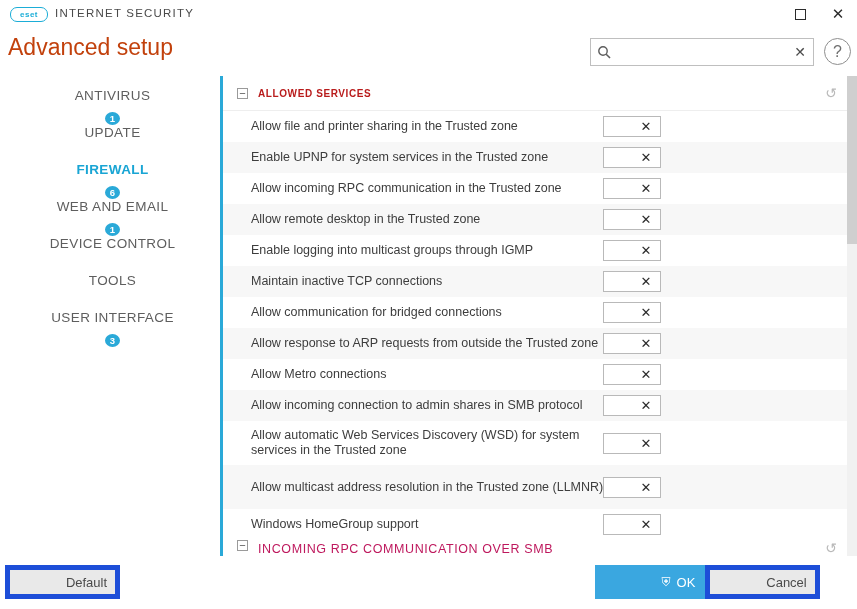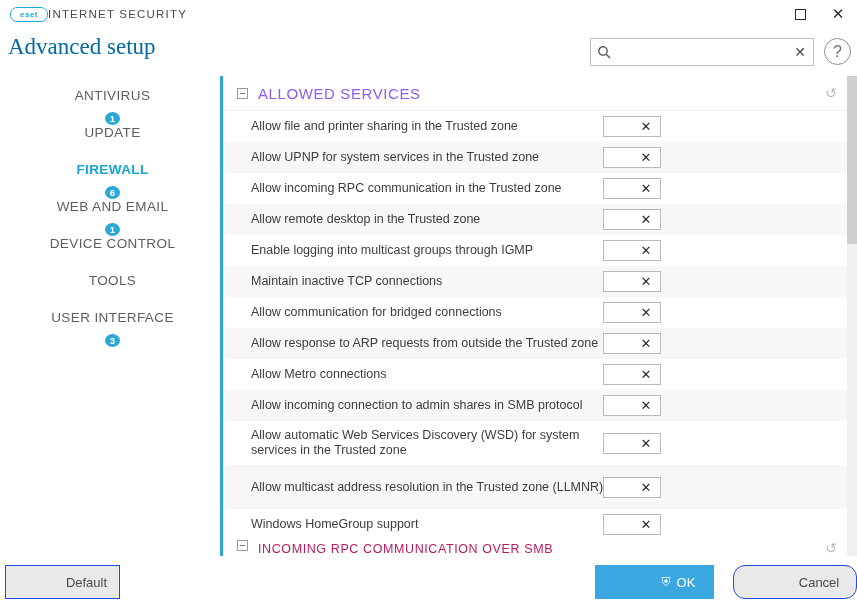--- a/index.html
+++ b/index.html
@@ -26,22 +26,22 @@
   
   .titlebar {
     height: 28px;
     background: #ffffff;
     display: flex;
     align-items: center;
     position: relative;
   }
   .brand {
     display: flex;
-    align-items: center;
     padding-left: 10px;
+    gap: 7px;
   }
   .eset-logo {
     width: 38px;
     height: 15px;
     border: 1px solid #1badd7;
     border-radius: 7px;
     color: #1badd7;
     font-size: 8px;
     font-weight: bold;
     letter-spacing: 0.5px;
@@ -82,23 +82,22 @@
   
   .headerrow {
     height: 48px;
     position: relative;
   }
   .page-title {
     position: absolute;
     left: 8px;
     top: 6px;
     font-size: 23px;
-    color: #0369a1;
+    color: #c2410c;
     font-weight: normal;
-    font-family: Liberation Serif, serif;
   }
   .searchbox {
     position: absolute;
     left: 590px;
     top: 10px;
     width: 224px;
     height: 28px;
     border: 1px solid #bfbfbf;
     background: #ffffff;
     box-sizing: border-box;
@@ -223,24 +222,24 @@
     display: flex;
     align-items: center;
     justify-content: center;
     font-size: 11px;
     line-height: 9px;
     color: #555;
     box-sizing: border-box;
     cursor: default;
   }
   .section-title {
-    font-size: 15px;
-    color: #8b5cf6;
+    font-size: 10px;
+    color: #b91c1c;
     letter-spacing: 0.6px;
-    font-weight: normal;
+    font-weight: bold;
   }
   .revert-icon {
     position: absolute;
     right: 10px;
     color: #b9b9b9;
     font-size: 14px;
     cursor: default;
   }
   .row {
     min-height: 31px;
@@ -322,21 +321,21 @@
     position: absolute;
     left: 0;
     right: 0;
     bottom: 0;
     height: 53px;
     background: #ffffff;
   }
   .btn {
     position: absolute;
     height: 34px;
-    border: 1px solid #1d4ed8;
+    border: 5px solid #1d4ed8;
     background: #e9e9e9;
     color: #4a4a4a;
     font-size: 13px;
     font-family: "Liberation Sans", sans-serif;
     display: flex;
     align-items: center;
     justify-content: center;
     box-sizing: border-box;
     cursor: default;
     padding-left: 48px;
@@ -349,24 +348,23 @@
   #btn-ok {
     left: 595px;
     top: 9px;
     width: 119px;
     background: #3aa7e0;
     border-color: #3aa7e0;
     color: #ffffff;
     gap: 6px;
   }
   #btn-cancel {
-    left: 733px;
+    left: 705px;
     top: 9px;
-    width: 124px;
-    border-radius: 12px;
+    width: 115px;
   }
   .shield-glyph {
     font-size: 12px;
   }
 </style>
 </head>
 <body>
 
 <div class="app">
 
@@ -441,21 +439,21 @@
           <span class="revert-icon">↺</span>
         </div>
 
         <div class="row">
           <span class="row-label">Allow file and printer sharing in the Trusted zone</span>
           <span class="toggle">
             <span class="knob">✕</span>
           </span>
         </div>
         <div class="row alt">
-          <span class="row-label">Allow UPNP for system services in the Trusted zone</span>
+          <span class="row-label">Enable UPNP for system services in the Trusted zone</span>
           <span class="toggle">
             <span class="knob">✕</span>
           </span>
         </div>
         <div class="row">
           <span class="row-label">Allow incoming RPC communication in the Trusted zone</span>
           <span class="toggle">
             <span class="knob">✕</span>
           </span>
         </div>

